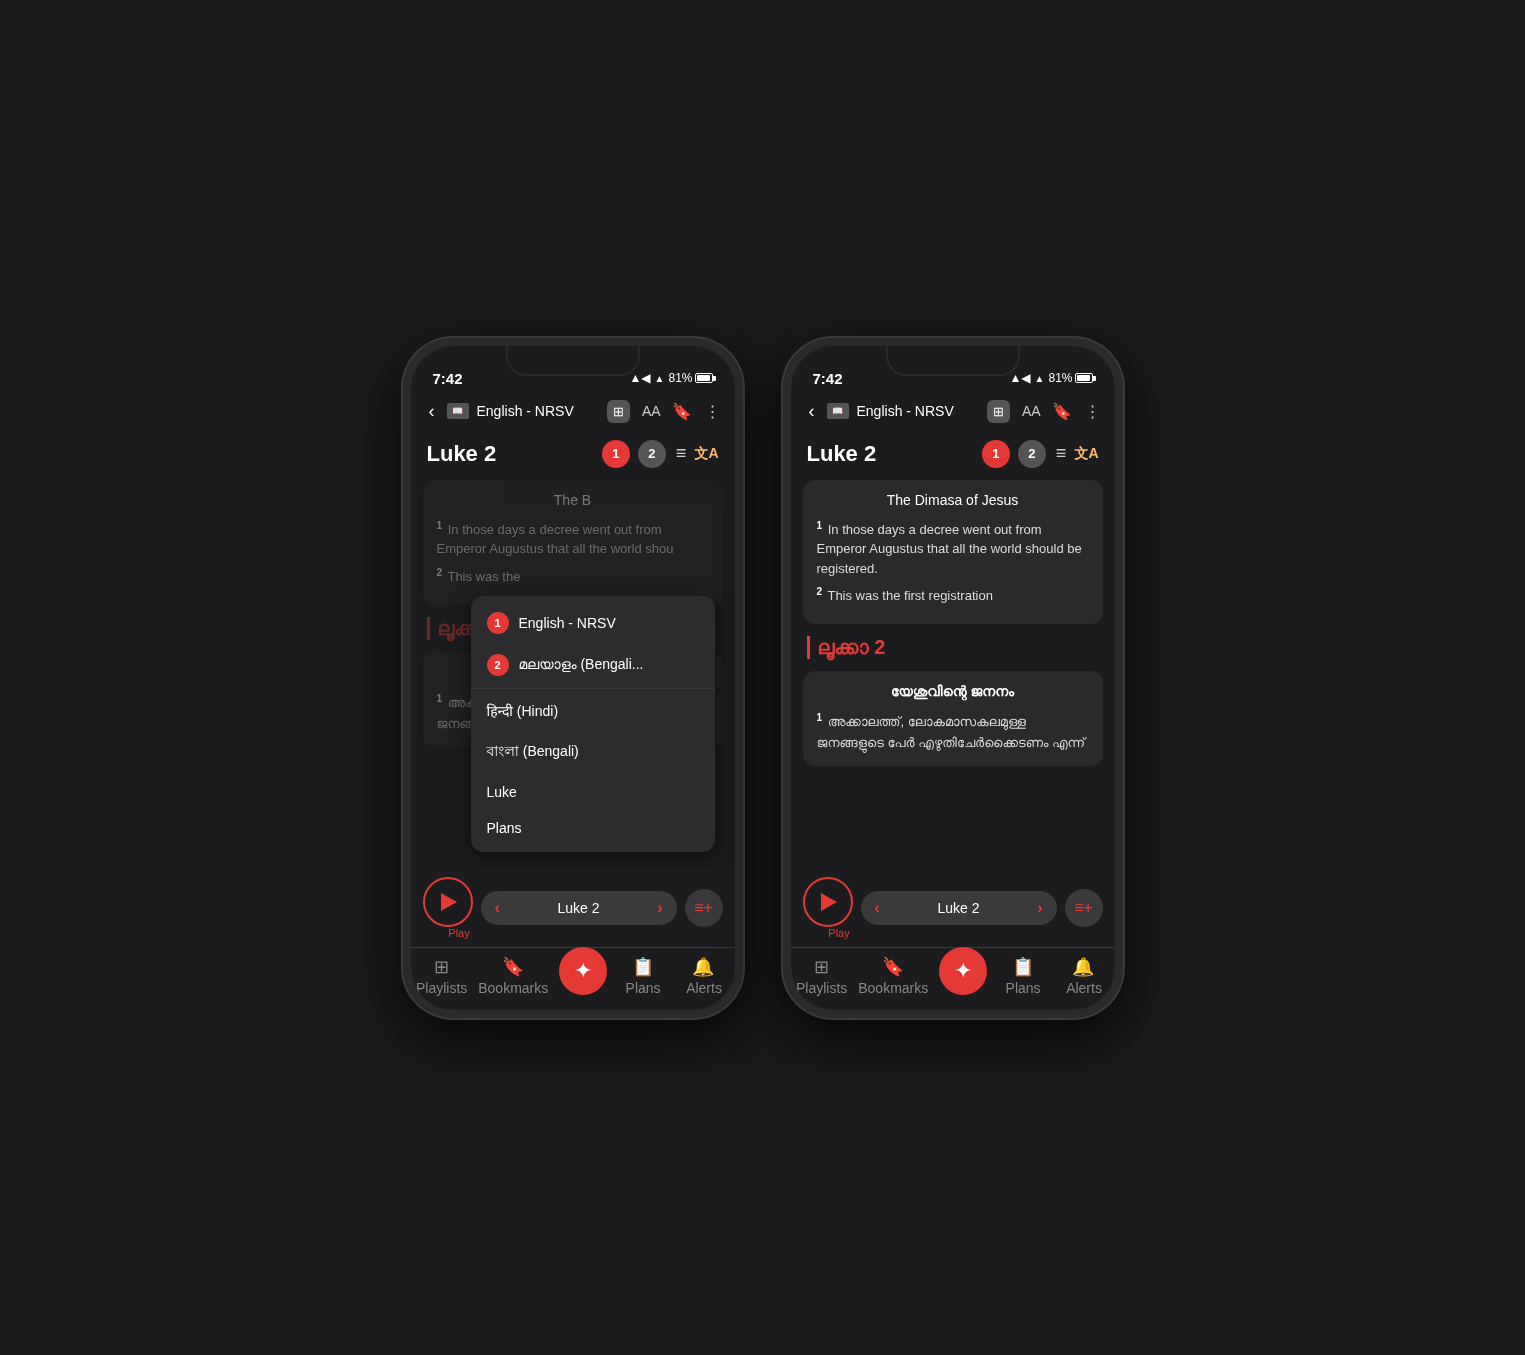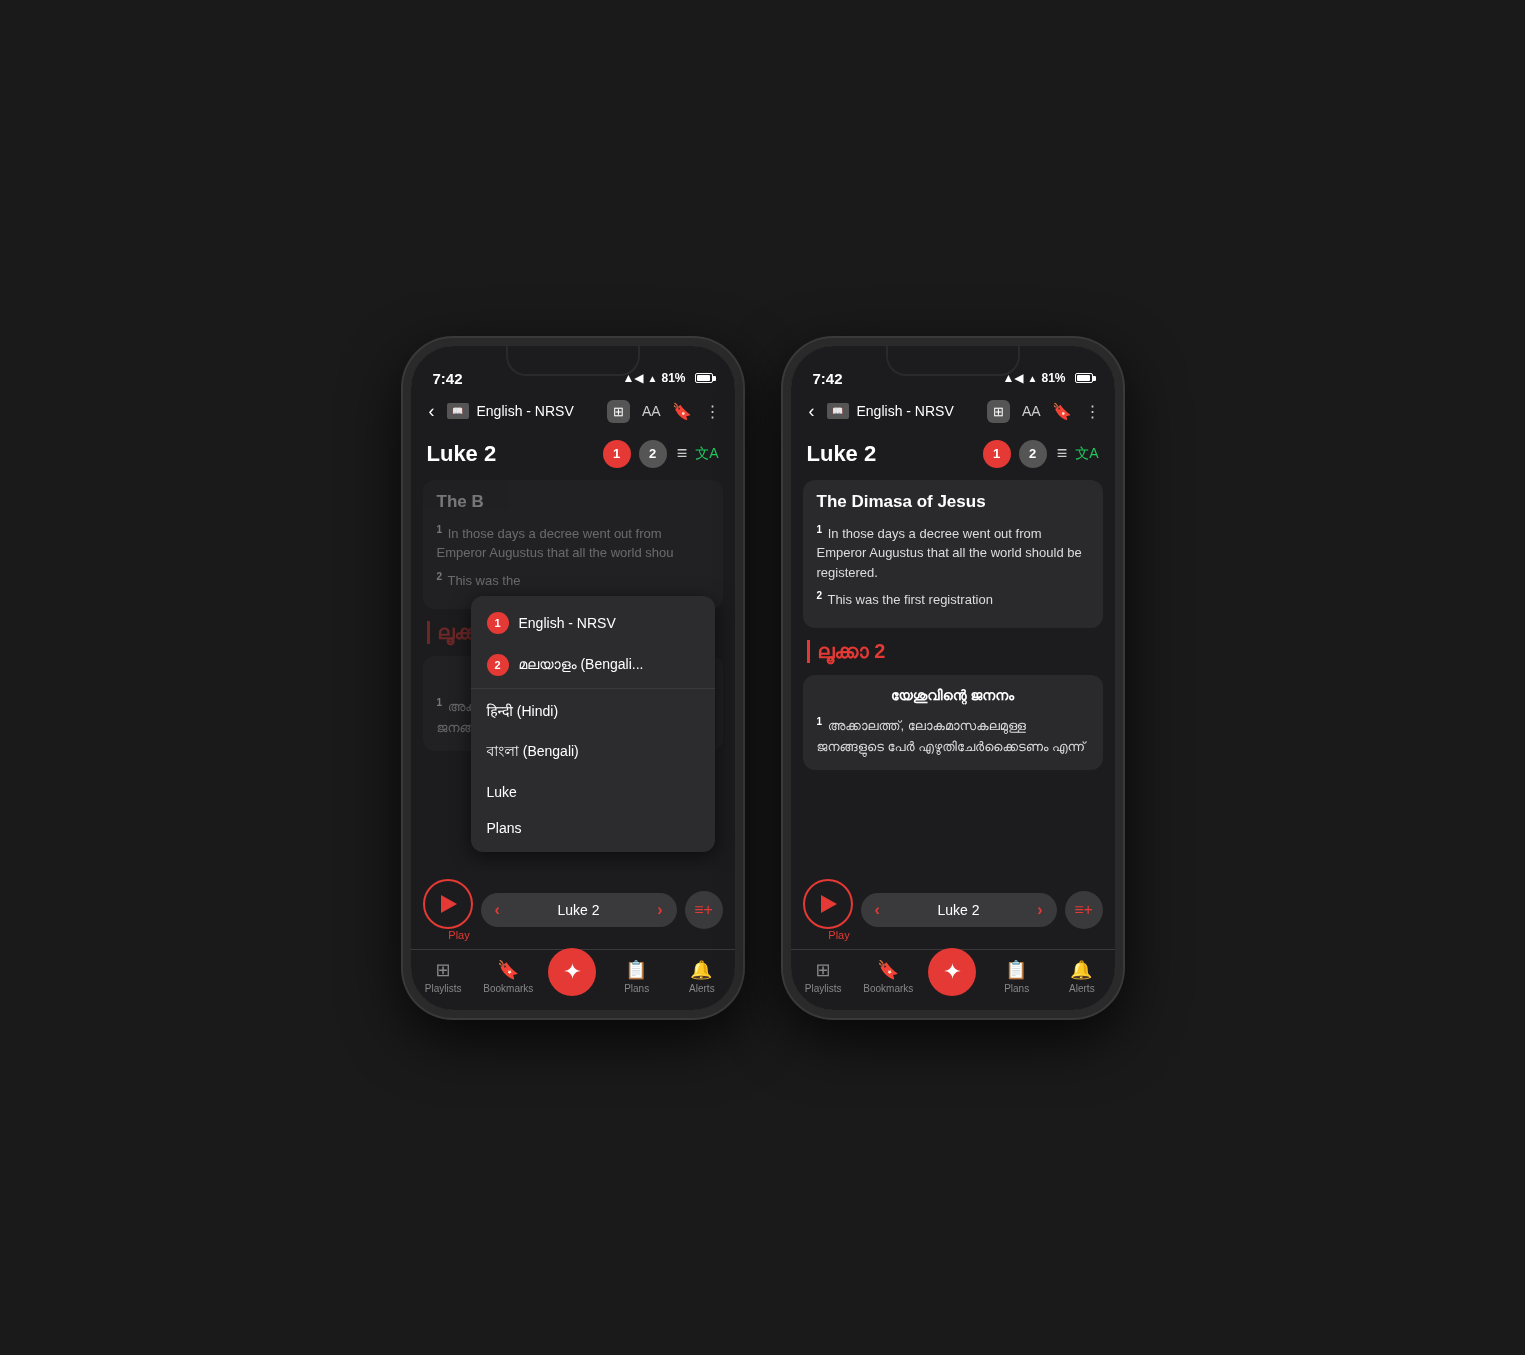--- a/index.html
+++ b/index.html
@@ -74,23 +74,23 @@
       display: flex;
       align-items: center;
       gap: 4px;
       color: #fff;
       font-size: 12px;
     }
 
     .battery {
       display: inline-flex;
       align-items: center;
-      gap: 9px;
+      gap: 2px;
       font-size: 12px;
-      font-weight: 700;
+      font-weight: 400;
     }
 
     
     .nav-bar {
       display: flex;
       align-items: center;
       padding: 6px 14px;
       gap: 8px;
       flex-shrink: 0;
     }
@@ -180,37 +180,39 @@
     .badge-red { background: #e53935; }
     .badge-dark { background: #555; }
 
     .chapter-menu-icon {
       color: #ccc;
       font-size: 18px;
       margin-left: 2px;
     }
 
     .translate-icon {
-      color: #22c55e;
+      color: #fdba74;
       font-size: 16px;
+      font-weight: bold;
     }
 
     
     .bible-section {
       background: #2a2a2c;
       margin: 4px 12px;
       border-radius: 12px;
       padding: 12px 14px;
       flex-shrink: 0;
     }
 
     .section-heading {
       color: #fff;
-      font-size: 17px;
-      font-weight: 700;
+      font-size: 14px;
+      font-weight: 400;
+      text-align: center;
       margin-bottom: 10px;
     }
 
     .bible-verse {
       color: #ddd;
       font-size: 13px;
       line-height: 1.5;
       margin-bottom: 6px;
     }
 
@@ -359,21 +361,21 @@
       min-width: 50px;
     }
 
     .tab-icon {
       color: #888;
       font-size: 18px;
     }
 
     .tab-label {
       color: #888;
-      font-size: 10px;
+      font-size: 14px;
     }
 
     .tab-center-btn {
       width: 48px;
       height: 48px;
       border-radius: 50%;
       background: #e53935;
       display: flex;
       align-items: center;
       justify-content: center;

